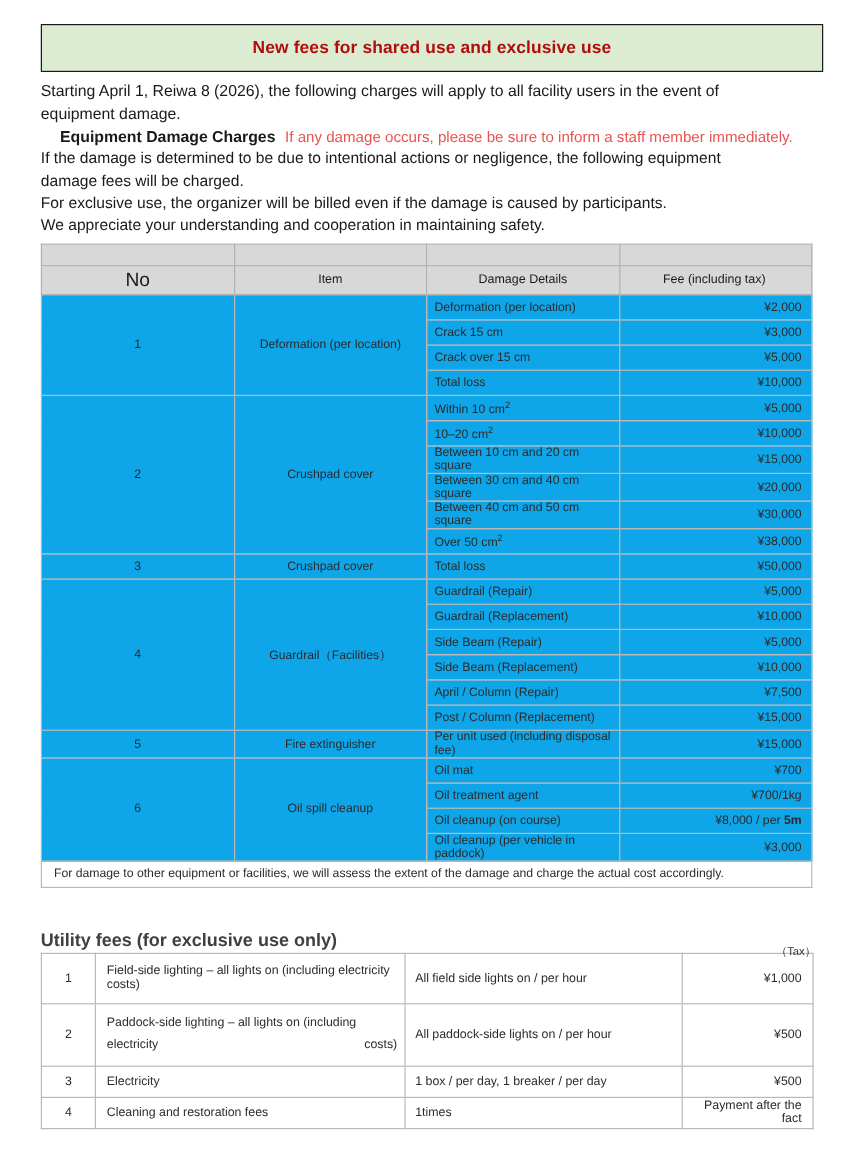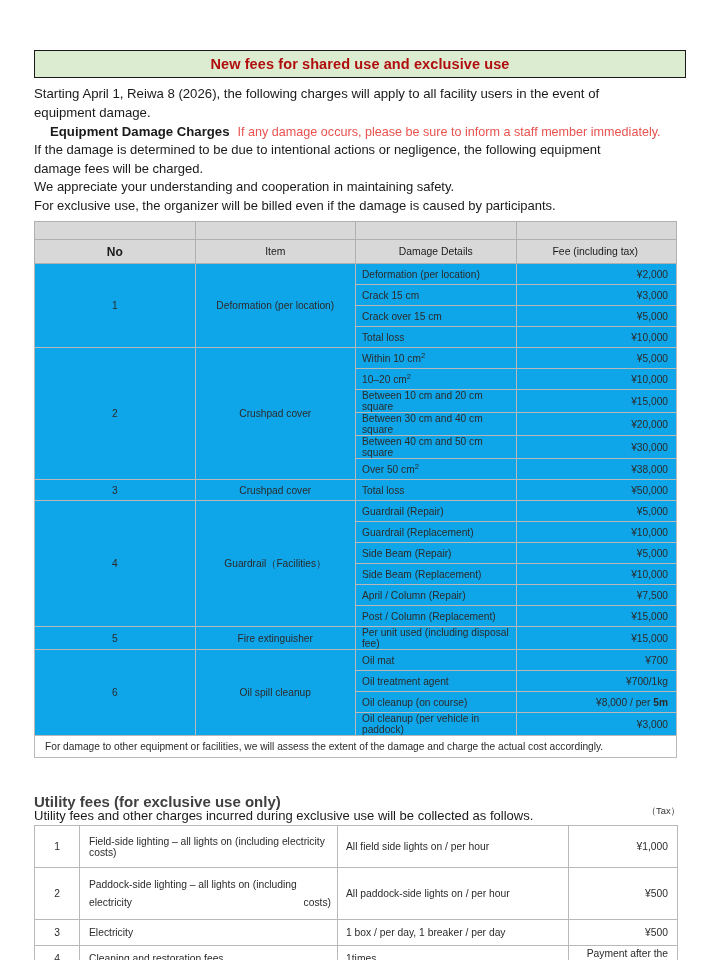--- a/index.html
+++ b/index.html
@@ -18,22 +18,22 @@
   .page {
     position: relative;
     width: 720px;
     height: 960px;
     box-sizing: border-box;
     padding: 0 34px;
   }
 
   
   .banner {
-    margin-top: 50px;
-    height: 28px;
+    margin-top: 20px;
+    height: 40px;
     background: #dcecd0;
     border: 1.6px solid #1a1a1a;
     display: flex;
     align-items: center;
     justify-content: center;
     box-sizing: border-box;
   }
   .banner-title {
     color: #b00e0e;
     font-weight: bold;
@@ -86,21 +86,21 @@
   #damage-table { margin-top: 6px; }
   #damage-table .spacer-row td { height: 18px; background: #d8d8d8; border-color: #b0b0b0; }
   #damage-table thead .head-row td {
     height: 24px;
     background: #d8d8d8;
     border-color: #b0b0b0;
     text-align: center;
     font-size: 10.4px;
     color: #1a1a1a;
   }
-  #damage-table thead .head-row td.col-no { font-weight: bold; font-size: 12px; }
+  #damage-table thead .head-row td.col-no { font-weight: normal; font-size: 16px; }
   #damage-table td.c-no { text-align: center; width: 45px; }
   #damage-table td.c-item { text-align: center; width: 257px; }
   #damage-table td.c-detail { text-align: left; width: 227px; }
   #damage-table td.c-fee { text-align: right; width: 114px; padding-right: 8px; }
   #damage-table tbody td { height: 21px; background: #0ea5e9; }
   #damage-table .note-row td {
     text-align: left;
     height: 22px;
     padding-left: 10px;
     font-size: 10.2px;
@@ -157,22 +157,22 @@
 
   <div class="intro">
     <p>Starting April 1, Reiwa 8 (2026), the following charges will apply to all facility users in the event of</p>
     <p>equipment damage.</p>
     <div class="charges-line">
       <span class="charges-label">Equipment Damage Charges</span><span class="charges-note">If any damage occurs, please be sure to inform a staff member immediately.</span>
     </div>
     <div class="intro-cont">
       <p>If the damage is determined to be due to intentional actions or negligence, the following equipment</p>
       <p>damage fees will be charged.</p>
+      <p>For exclusive use, the organizer will be billed even if the damage is caused by participants.</p>
       <p>We appreciate your understanding and cooperation in maintaining safety.</p>
-      <p>For exclusive use, the organizer will be billed even if the damage is caused by participants.</p>
     </div>
   </div>
 
   <table class="grid" id="damage-table">
     <thead>
       <tr class="spacer-row">
         <td></td>
         <td></td>
         <td></td>
         <td></td>
@@ -289,21 +289,20 @@
     <tfoot>
       <tr class="note-row">
         <td colspan="4">For damage to other equipment or facilities, we will assess the extent of the damage and charge the actual cost accordingly.</td>
       </tr>
     </tfoot>
   </table>
 
   <div class="utility-wrap">
     <div class="tax-note">（Tax）</div>
     <p class="utility-title">Utility fees (for exclusive use only)</p>
-    <p class="utility-sub">Utility fees and other charges incurred during exclusive use will be collected as follows.</p>
     <table class="grid" id="utility-table">
       <tbody id="utility-body">
           <tr class="r-tall">
             <td class="u-no">1</td>
             <td class="u-item">Field-side lighting – all lights on (including electricity costs)</td>
             <td class="u-detail">All field side lights on / per hour</td>
             <td class="u-fee">¥1,000</td>
           </tr>
           <tr class="r-tall2">
             <td class="u-no">2</td>

